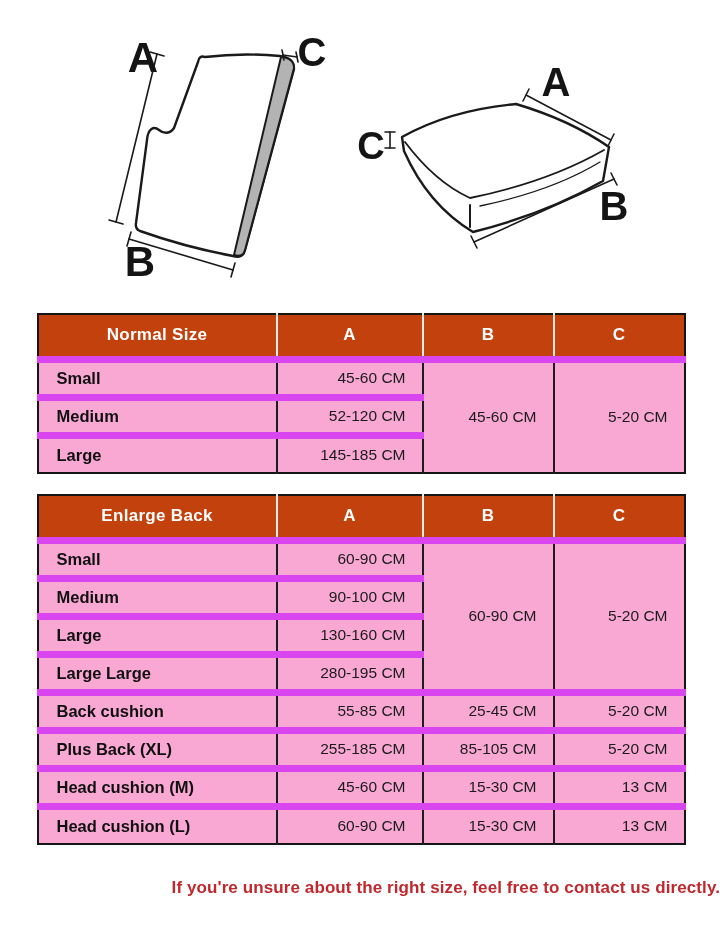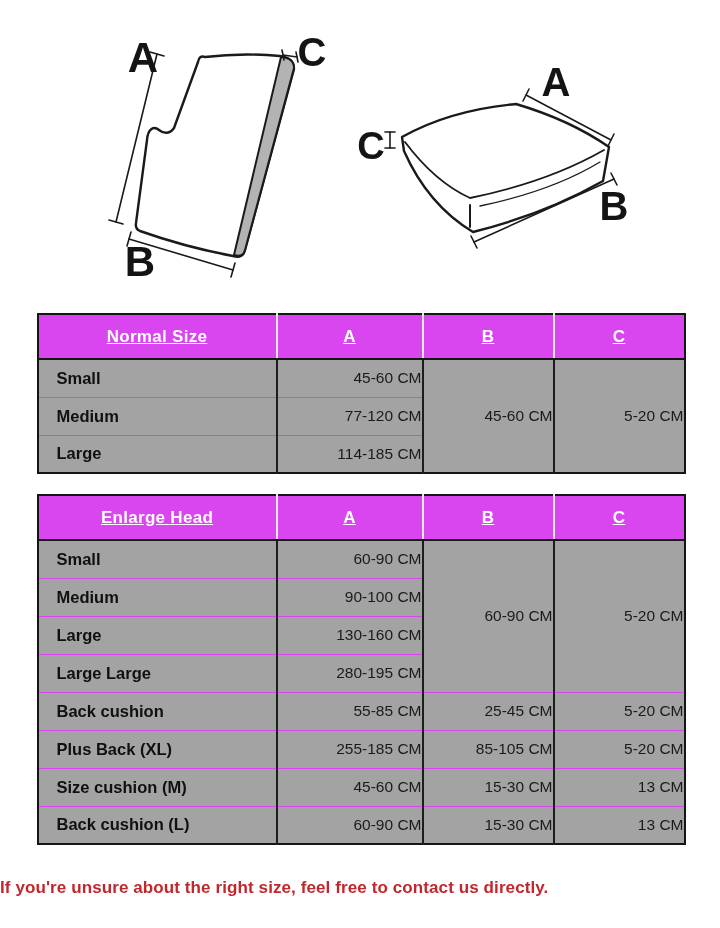--- a/index.html
+++ b/index.html
@@ -13,57 +13,57 @@
   table.size-table {
     width: 647px;
     border-collapse: collapse;
     table-layout: fixed;
     border: 2px solid #151515;
   }
   table.size-table + table.size-table { margin-top: 20px; }
   .t1 { margin-top: 7px; }
 
   th {
-    background: #d946ef;
+    background: #c2410c;
     color: #ffffff;
     height: 45px;
     font-size: 17px;
     font-weight: bold;
     letter-spacing: .3px;
     text-align: center;
     border-bottom: 2px solid #151515;
-    text-decoration: underline;
   }
   th + th { border-left: 2px solid #e9e9e9; }
 
   td {
     height: 38px;
-    border-top: 1px solid #d946ef;
+    border-top: 7px solid #d946ef;
     border-left: 2px solid #1d1d1d;
-    background: #a3a3a3;
+    background: #f9a8d4;
     color: #1b1b1b;
     vertical-align: middle;
   }
   td.lbl {
     text-align: left;
     padding-left: 18px;
     font-weight: bold;
     font-size: 16.5px;
     color: #101010;
     border-left: none;
   }
   td.val {
     text-align: right;
+    padding-right: 16px;
     font-size: 15.5px;
     font-weight: normal;
   }
 
   .footer-note {
     margin-top: 33px;
-    text-align: left;
+    text-align: right;
     font-size: 17px;
     font-weight: bold;
     color: #C1272D;
     letter-spacing: .1px;
   }
 </style>
 </head>
 <body>
 
 <div class="diagram-wrap">
@@ -171,39 +171,39 @@
     </thead>
     <tbody>
       <tr>
         <td class="lbl">Small</td>
         <td class="val">45-60 CM</td>
         <td class="val" rowspan="3">45-60 CM</td>
         <td class="val" rowspan="3">5-20 CM</td>
       </tr>
       <tr>
         <td class="lbl">Medium</td>
-        <td class="val">77-120 CM</td>
+        <td class="val">52-120 CM</td>
       </tr>
       <tr>
         <td class="lbl">Large</td>
-        <td class="val">114-185 CM</td>
+        <td class="val">145-185 CM</td>
       </tr>
     </tbody>
   </table>
 
   <table class="size-table">
     <colgroup>
         <col style="width:239px">
         <col style="width:146px">
         <col style="width:131px">
         <col style="width:131px">
       </colgroup>
     <thead>
       <tr>
-        <th>Enlarge Head</th>
+        <th>Enlarge Back</th>
         <th>A</th>
         <th>B</th>
         <th>C</th>
       </tr>
     </thead>
     <tbody>
       <tr>
         <td class="lbl">Small</td>
         <td class="val">60-90 CM</td>
         <td class="val" rowspan="4">60-90 CM</td>
@@ -227,27 +227,27 @@
         <td class="val">25-45 CM</td>
         <td class="val">5-20 CM</td>
       </tr>
       <tr>
         <td class="lbl">Plus Back (XL)</td>
         <td class="val">255-185 CM</td>
         <td class="val">85-105 CM</td>
         <td class="val">5-20 CM</td>
       </tr>
       <tr>
-        <td class="lbl">Size cushion (M)</td>
+        <td class="lbl">Head cushion (M)</td>
         <td class="val">45-60 CM</td>
         <td class="val">15-30 CM</td>
         <td class="val">13 CM</td>
       </tr>
       <tr>
-        <td class="lbl">Back cushion (L)</td>
+        <td class="lbl">Head cushion (L)</td>
         <td class="val">60-90 CM</td>
         <td class="val">15-30 CM</td>
         <td class="val">13 CM</td>
       </tr>
     </tbody>
   </table>
 
 </div>
 
 <div class="footer-note">If you're unsure about the right size, feel free to contact us directly.</div>

